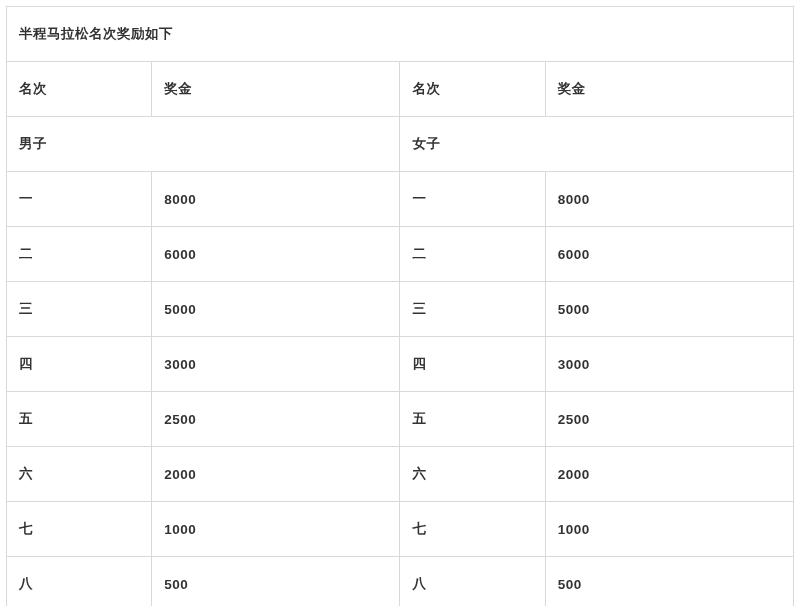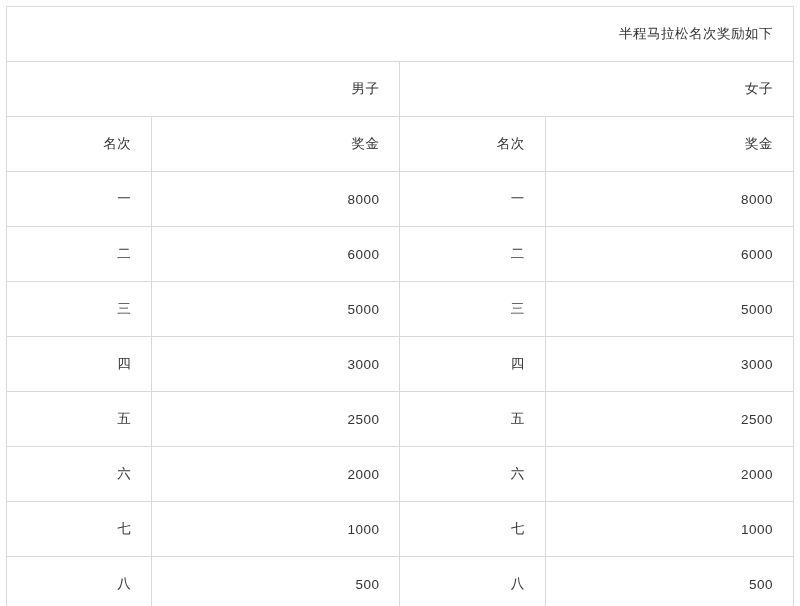--- a/index.html
+++ b/index.html
@@ -22,27 +22,27 @@
     background: #ffffff;
   }
   table.prize-table {
     border-collapse: collapse;
     width: 788px;
     table-layout: fixed;
     border: 1px solid #d9d9d9;
   }
   table.prize-table td {
     border: 1px solid #d9d9d9;
-    text-align: right;
+    text-align: left;
     vertical-align: middle;
     font-size: 13.5px;
     color: #333333;
     height: 54px;
-    padding: 0 20px;
-    font-weight: normal;
+    padding: 0 12px;
+    font-weight: bold;
     letter-spacing: 0.5px;
   }
   td.title-cell {
     height: 48px;
     font-size: 14px;
   }
   td.group-cell {
     height: 54px;
     font-size: 14px;
   }
@@ -63,28 +63,28 @@
       <col class="c-rank">
       <col class="c-prize">
       <col class="c-rank">
       <col class="c-prize">
     </colgroup>
     <tbody>
       <tr>
         <td class="title-cell" colspan="4">半程马拉松名次奖励如下</td>
       </tr>
       <tr>
-        <td class="group-cell" colspan="2">男子</td>
-        <td class="group-cell" colspan="2">女子</td>
-      </tr>
-      <tr>
         <td class="col-head">名次</td>
         <td class="col-head">奖金</td>
         <td class="col-head">名次</td>
         <td class="col-head">奖金</td>
+      </tr>
+      <tr>
+        <td class="group-cell" colspan="2">男子</td>
+        <td class="group-cell" colspan="2">女子</td>
       </tr>
 
       <tr>
         <td>一</td>
         <td>8000</td>
         <td>一</td>
         <td>8000</td>
       </tr>
       <tr>
         <td>二</td>

